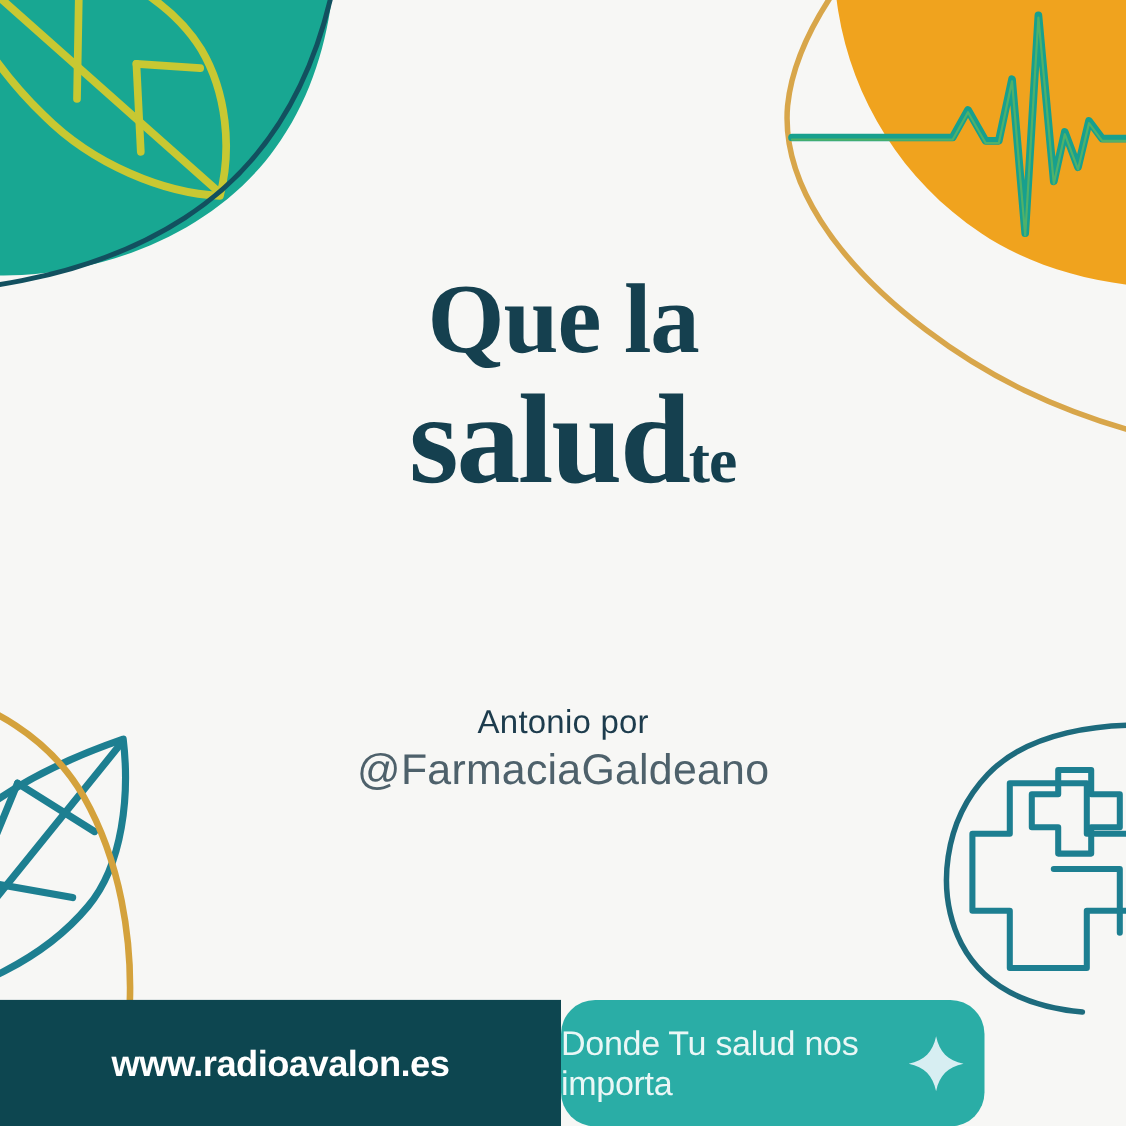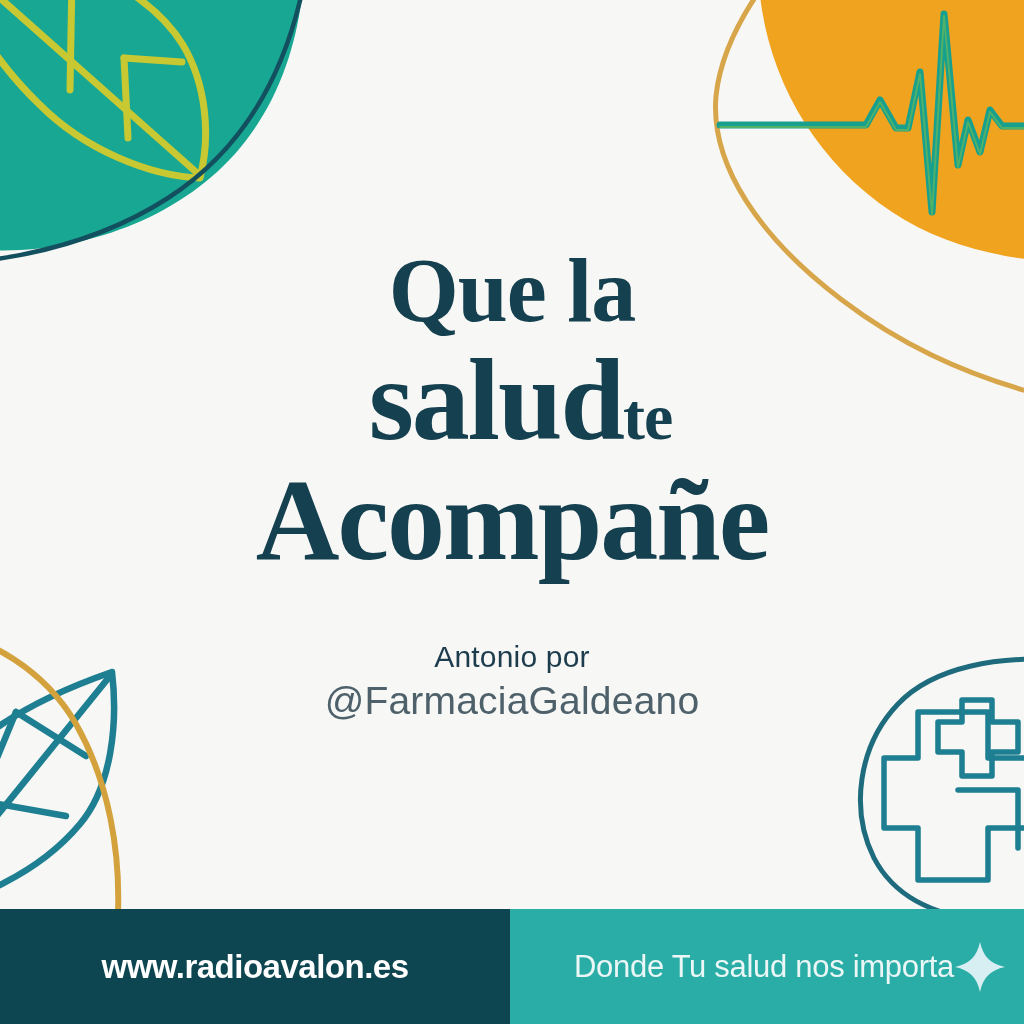--- a/index.html
+++ b/index.html
@@ -51,21 +51,21 @@
     font-size: 64px;
     font-weight: 700;
   }
   .hl-2 .big {
     font-size: 116px;
     font-weight: 700;
     letter-spacing: -2px;
     margin-left: 17px;
   }
   .hl-2 .small {
-    font-size: 66px;
+    font-size: 58px;
     font-weight: 700;
     letter-spacing: -1px;
   }
   .hl-3 {
     margin-top: 4px;
     font-size: 116px;
     font-weight: 700;
     letter-spacing: -2px;
   }
 
@@ -102,40 +102,41 @@
     color: #4e616b;
     letter-spacing: 0.2px;
     line-height: 1.15;
   }
 
   
   .footer {
     position: absolute;
     left: 0;
     bottom: 0;
-    width: 1024px;
+    width: 895px;
     height: 115px;
     display: flex;
   }
   .footer-left {
     width: 510px;
     height: 100%;
     background: #0d4650;
     display: flex;
     align-items: center;
     justify-content: center;
   }
   .footer-right {
     flex: 1;
     height: 100%;
     background: #2aada6;
     display: flex;
     align-items: center;
     justify-content: center;
     position: relative;
+    border-radius: 31px;
   }
   .footer-url {
     color: #ffffff;
     font-family: "Liberation Sans", sans-serif;
     font-size: 33px;
     font-weight: 700;
     letter-spacing: -0.5px;
   }
   .footer-tag {
     color: #eaf7f6;
@@ -211,21 +212,20 @@
 
       <path d="M 958 790 L 1018 790 L 1018 848"></path>
     </g>
     <path d="M 1060 660 C 1000 656 934 666 898 704 C 858 746 850 810 874 858
              C 896 900 940 916 984 920" fill="none" stroke="#1d6b7d" stroke-width="5" stroke-linecap="round"></path>
   </svg>
 
   <div class="headline">
     <span class="hl-line hl-1">Que la</span>
     <span class="hl-line hl-2"><span class="big">salud</span><span class="small">te</span></span>
-    <span class="hl-line hl-3">Acompañe</span>
   </div>
 
   <div class="credits">
     <div class="credit-pre">Antonio por</div>
     <div class="credit-handle">@FarmaciaGaldeano</div>
   </div>
 
   <div class="footer">
     <div class="footer-left">
       <span class="footer-url">www.radioavalon.es</span>

